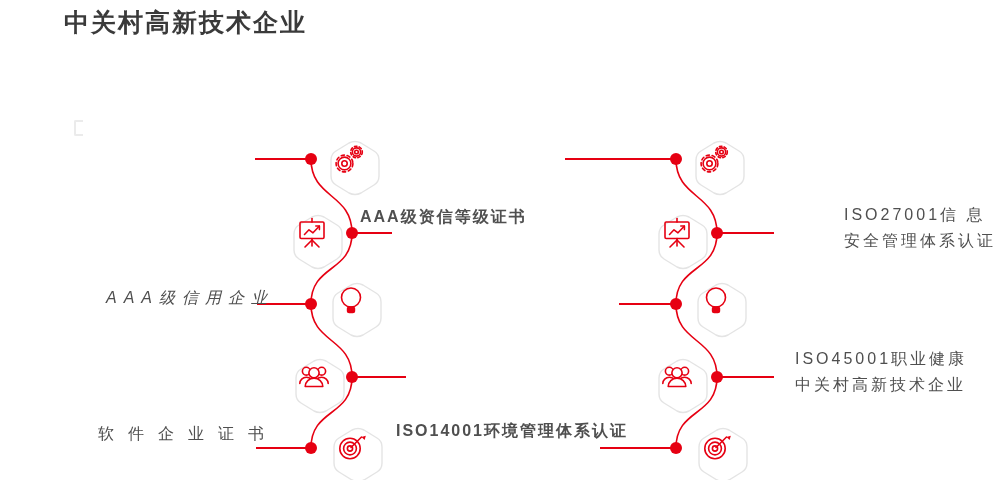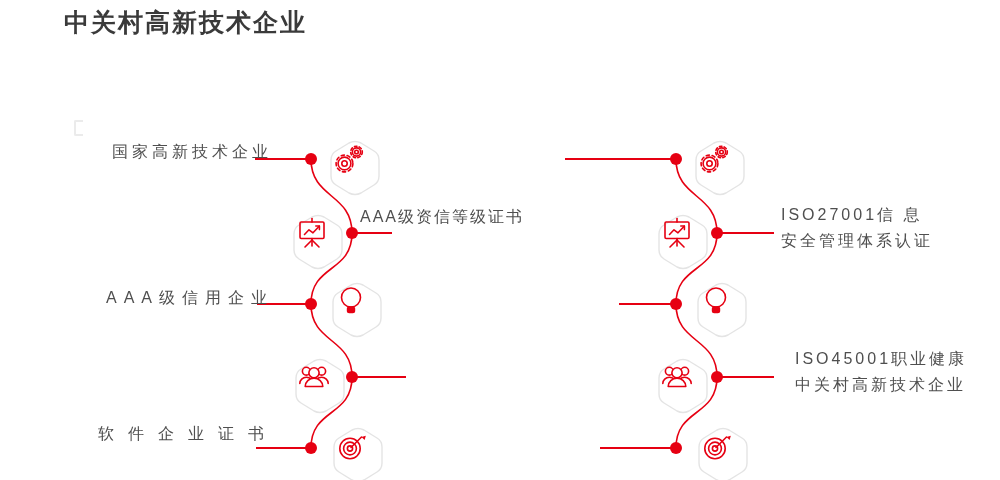--- a/index.html
+++ b/index.html
@@ -32,24 +32,24 @@
   .badge path{stroke:var(--badge);stroke-width:1.4;fill:none;}
   .icon{position:absolute;width:36px;height:36px;}
   .icon *{stroke:var(--accent);stroke-width:1.6;fill:none;stroke-linecap:round;stroke-linejoin:round;}
   .icon .rfill{fill:var(--accent);stroke:none;}
   .icon .wfill{fill:#ffffff;stroke:var(--accent);}
   .label{
     position:absolute;font-size:16px;color:var(--text);
     white-space:pre-line;line-height:26px;
   }
   .r{text-align:right;}
-  .ls2{letter-spacing:2px;}
+  .ls2{letter-spacing:2px;font-weight:bold;}
   .ls3{letter-spacing:3px;}
   .ls4{letter-spacing:4px;}
-  .ls7{letter-spacing:7px;}
+  .ls7{letter-spacing:7px;font-style:italic;}
   .ls14{letter-spacing:14px;}
 </style>
 </head>
 <body>
 
 <div class="canvas">
 
   <h1 class="title">中关村高新技术企业</h1>
   <div class="bracket"></div>
 
@@ -178,23 +178,23 @@
       <path d="M9.2,27.5 a8.8,8.4 0 0 1 17.6,0 Z" class="wfill"></path>
   </svg>
   <svg class="icon" style="left:699px;top:428px" viewBox="0 0 36 36">
     <circle cx="16" cy="20.5" r="10.2"></circle>
       <circle cx="16" cy="20.5" r="6.4"></circle>
       <circle cx="16" cy="20.5" r="2.6"></circle>
     <line x1="17" y1="19.5" x2="27.5" y2="9"></line>
       <path d="M27.5,9 L31.8,7.8 L30.6,12.1 Z" class="rfill"></path>
   </svg>
 
-  <div class="label r ls4" style="right:728px;top:139px">国家高新技术企业</div>
   <div class="label ls2" style="left:360px;top:204px">AAA级资信等级证书</div>
   <div class="label r ls7" style="right:726px;top:285px">AAA级信用企业</div>
   <div class="label r ls14" style="right:722px;top:421px">软件企业证书</div>
 
-  <div class="label ls3" style="left:781px;top:202px">ISO27001信 息
+  <div class="label ls3" style="left:844px;top:202px">ISO27001信 息
 安全管理体系认证</div>
   <div class="label ls3" style="left:795px;top:346px">ISO45001职业健康
 中关村高新技术企业</div>
+  <div class="label r ls2" style="right:372px;top:418px">ISO14001环境管理体系认证</div>
 
 </div>
 
 </body></html>

